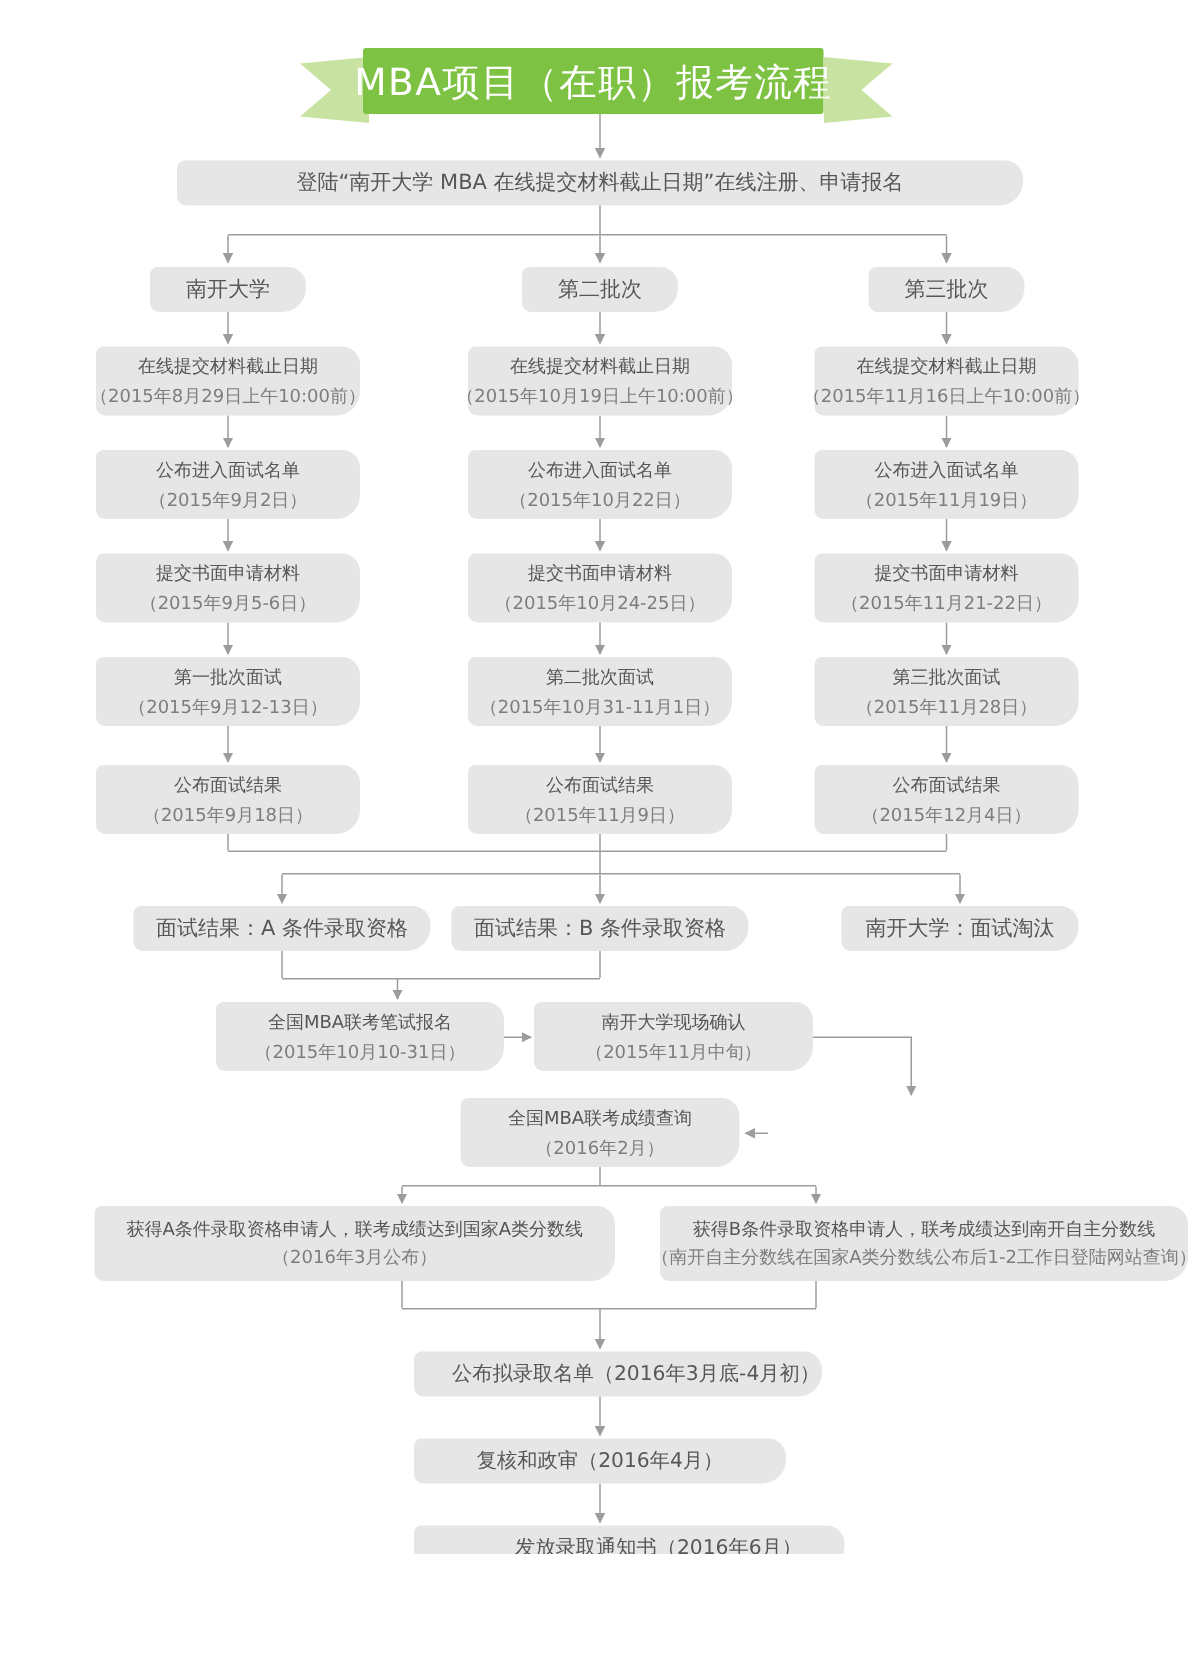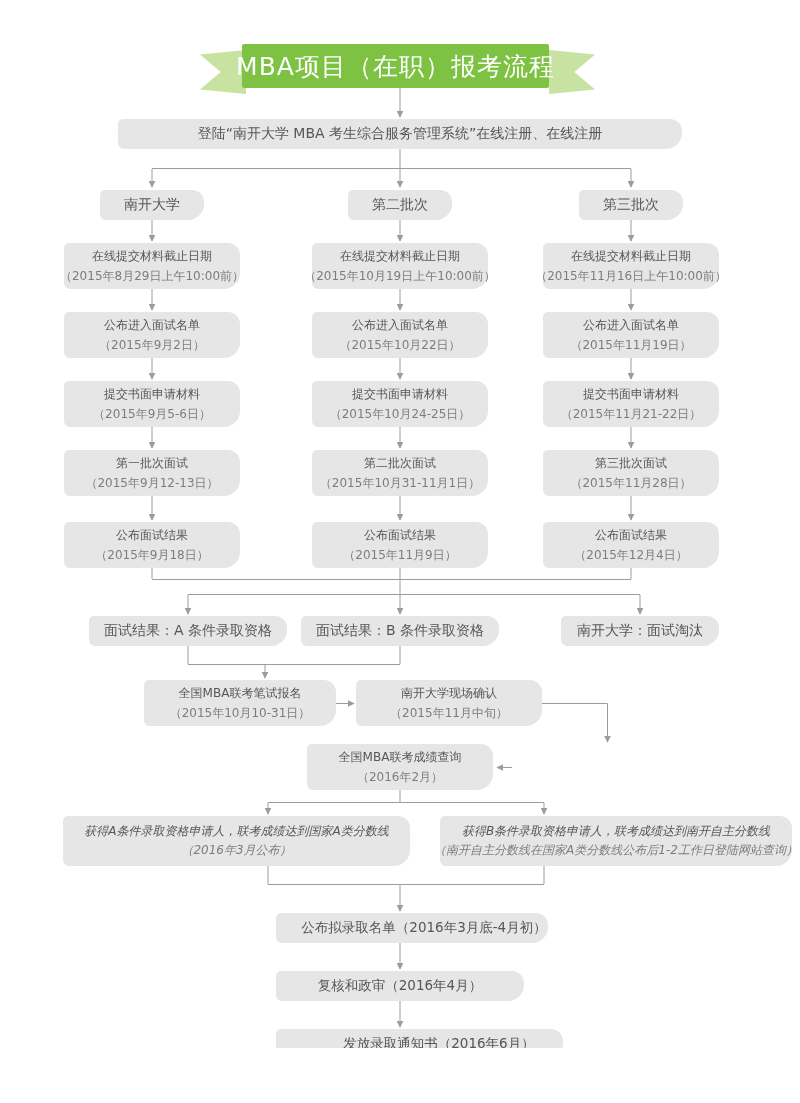--- a/index.html
+++ b/index.html
@@ -6,40 +6,40 @@
     --banner-green:#7dc242;
     --ribbon-tail-green:#c8e2a2;
     --box-fill:#e6e6e6;
     --connector-gray:#9c9c9c;
     --text-primary:#565656;
     --text-secondary:#7d7d7d;
     --background:#ffffff;
   }
   html,body{margin:0;padding:0;background:var(--background);}
   #stage{
-    position:relative;width:800px;height:1032px;margin:16px auto;
+    position:relative;width:800px;height:1032px;margin:4px auto;
     background:var(--background);overflow:hidden;
     font-family:"DejaVu Sans","Liberation Sans",sans-serif;
   }
   #connectors{position:absolute;left:0;top:0;z-index:0;}
   .box{
     position:absolute;z-index:1;background:var(--box-fill);
     border-radius:5px 12px 16px 6px;
     display:flex;flex-direction:column;justify-content:center;align-items:center;
     text-align:center;color:var(--text-primary);
   }
   .box .l1{display:block;font-size:12px;line-height:20px;color:var(--text-primary);white-space:nowrap;}
   .box .l2{display:block;font-size:12px;line-height:20px;color:var(--text-secondary);white-space:nowrap;}
   .single{font-size:14px;white-space:nowrap;}
   .step{width:176px;height:46px;}
   .batch{width:104px;height:30px;}
   .wide{width:564px;height:30px;font-size:14px;}
   .result{height:30px;font-size:14px;}
   .midbox{height:46px;}
-  .bigbox{height:50px;font-style:italic;}
+  .bigbox{height:50px;}
   .bigbox .l1,.bigbox .l2{font-size:12px;line-height:19px;}
   .final{width:248px;height:30px;font-size:13.5px;}
   .ribbon-banner{
     position:absolute;z-index:2;background:var(--banner-green);color:#fff;
     display:flex;justify-content:center;align-items:center;text-align:center;
     border-radius:2px;white-space:nowrap;
   }
   #title-banner{left:242px;top:28px;width:307px;height:44px;font-size:25px;letter-spacing:1px;}
   #footer-banner{left:276px;top:1068px;width:247px;height:30px;font-size:15px;letter-spacing:1px;}
   .tail{position:absolute;z-index:1;background:var(--ribbon-tail-green);}
@@ -121,21 +121,21 @@
       <path d="M400 927 V953" marker-end="url(#arw)"></path>
       <path d="M400 985 V1011" marker-end="url(#arw)"></path>
       <path d="M400 1043 V1064" marker-end="url(#arw)"></path>
     </g>
   </svg>
 
   <div id="title-tail-left" class="tail tail-left"></div>
   <div id="title-tail-right" class="tail tail-right"></div>
   <div id="title-banner" class="ribbon-banner">MBA项目（在职）报考流程</div>
 
-  <div class="box wide" style="left:118px;top:103px;">登陆“南开大学 MBA 考生综合服务管理系统”在线注册、在线注册</div>
+  <div class="box wide" style="left:118px;top:103px;">登陆“南开大学 MBA 在线提交材料截止日期”在线注册、申请报名</div>
 
   <div class="box single batch" style="left:100px;top:174px;">南开大学</div>
   <div class="box single batch" style="left:348px;top:174px;">第二批次</div>
   <div class="box single batch" style="left:579px;top:174px;">第三批次</div>
 
   <div class="box step" style="left:64px;top:227px;">
     <span class="l1">在线提交材料截止日期</span>
     <span class="l2">（2015年8月29日上午10:00前）</span>
   </div>
   <div class="box step" style="left:64px;top:296px;">

